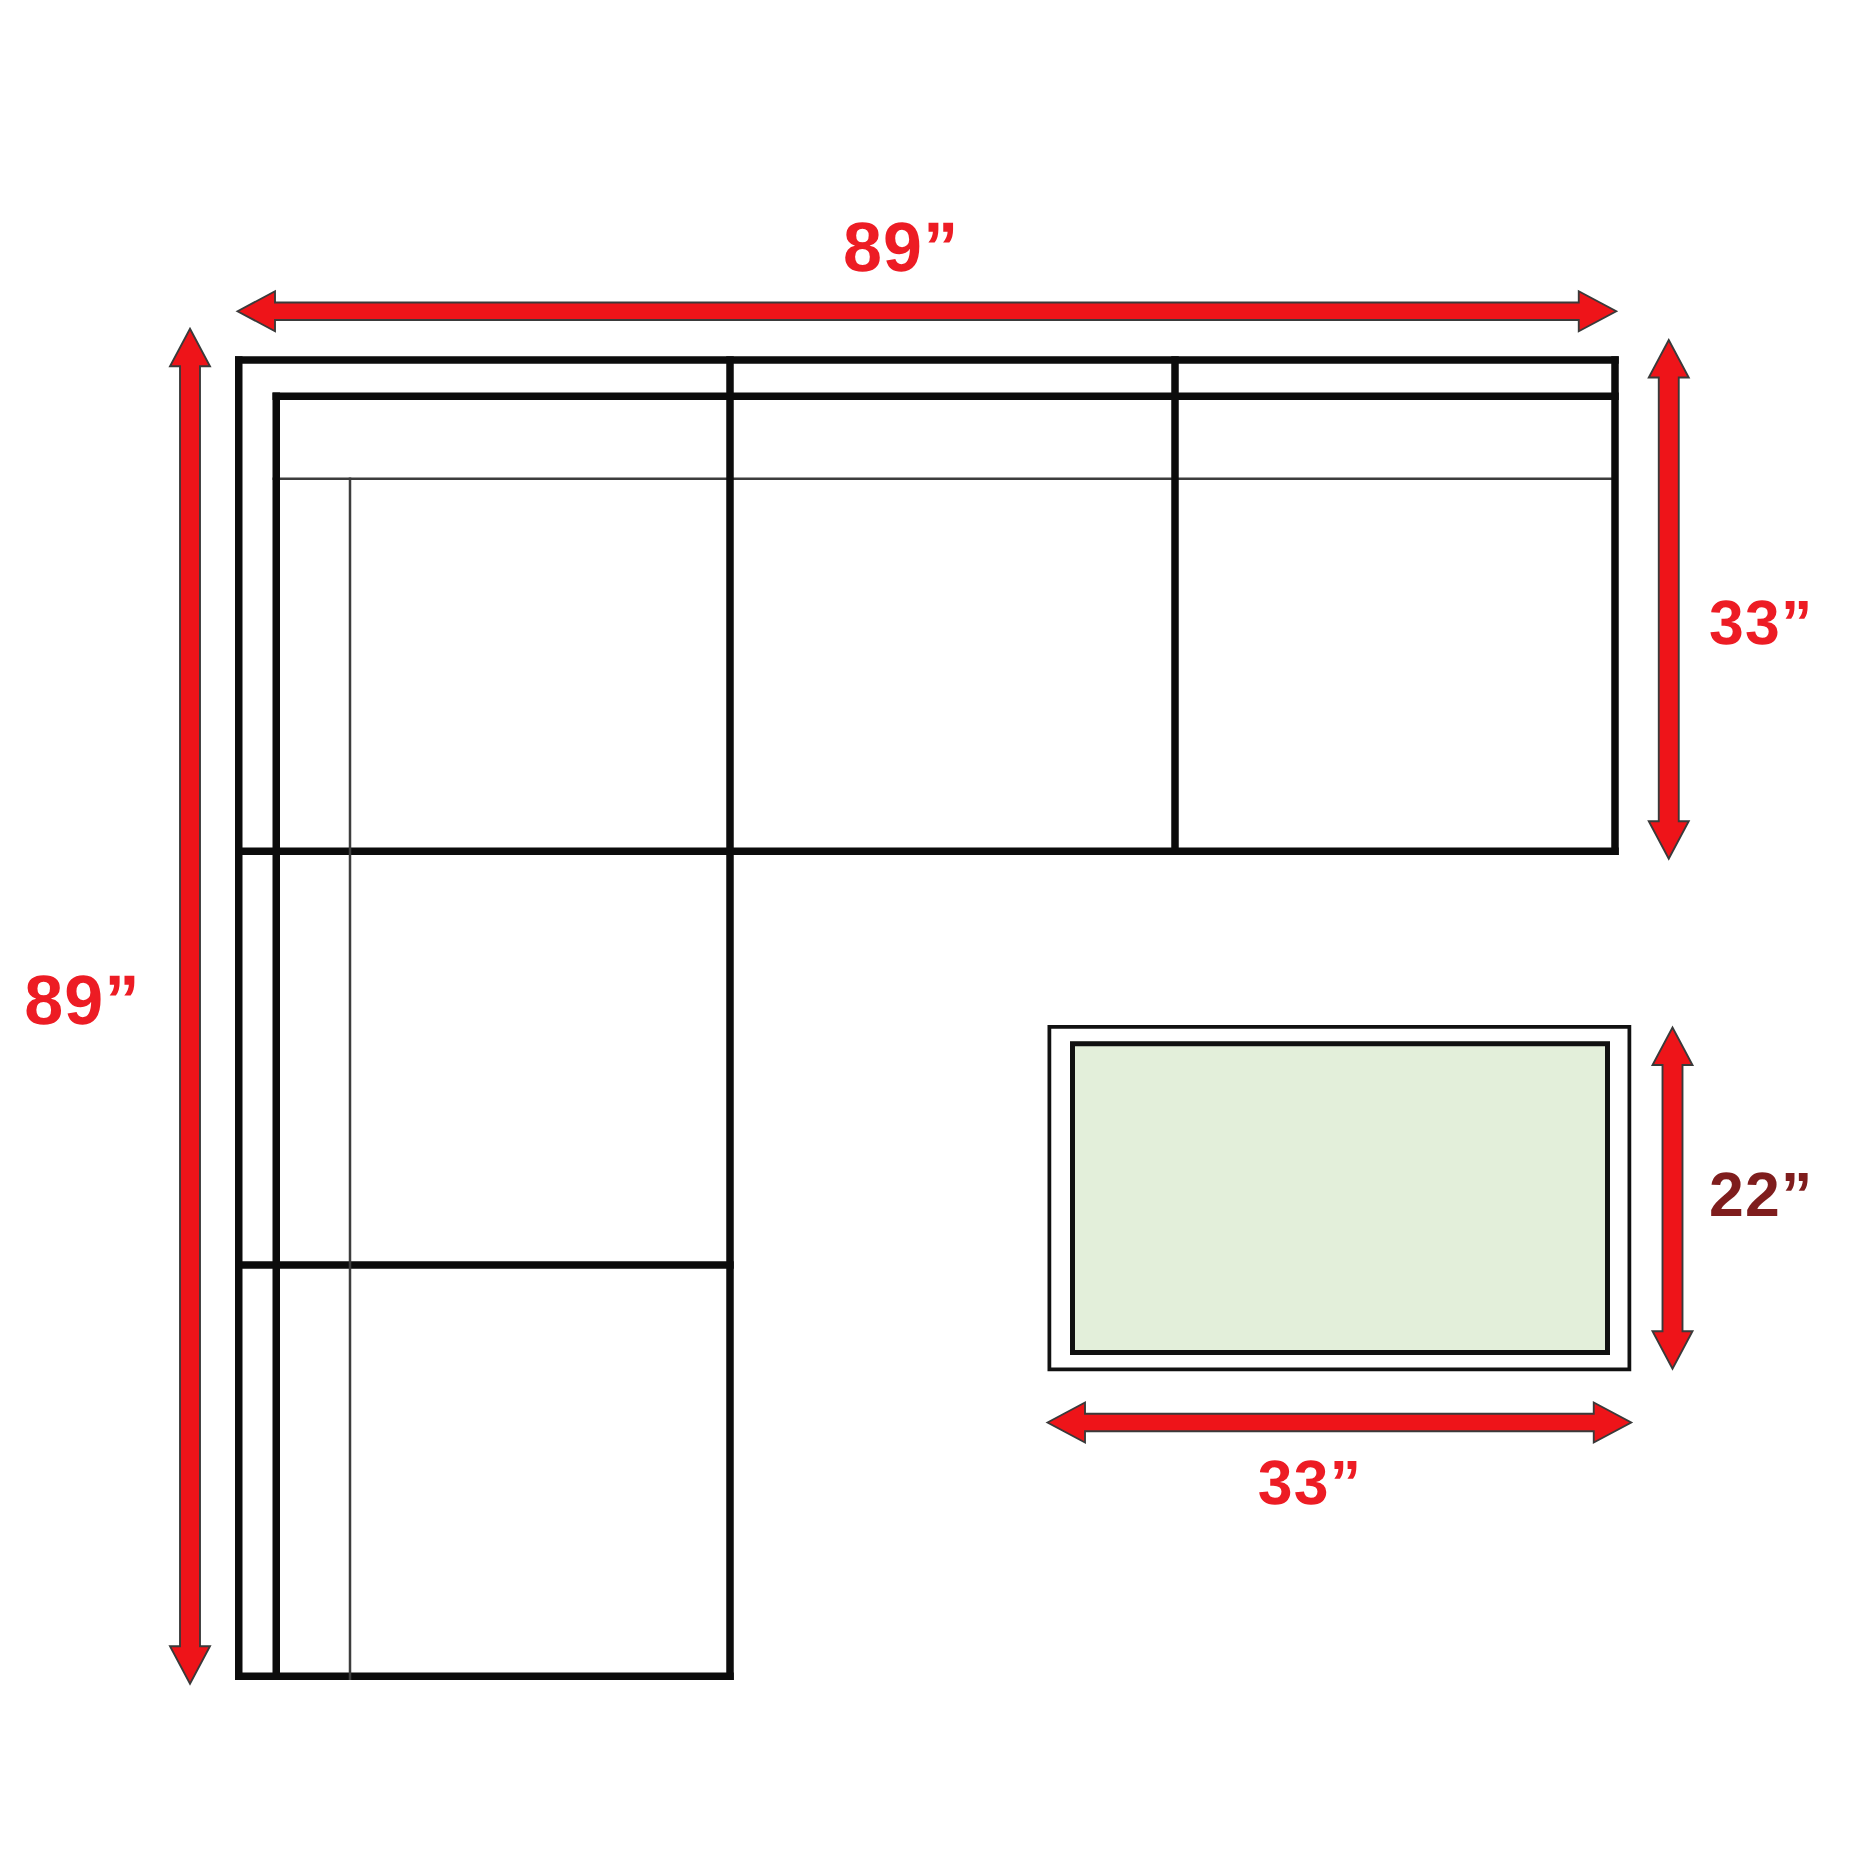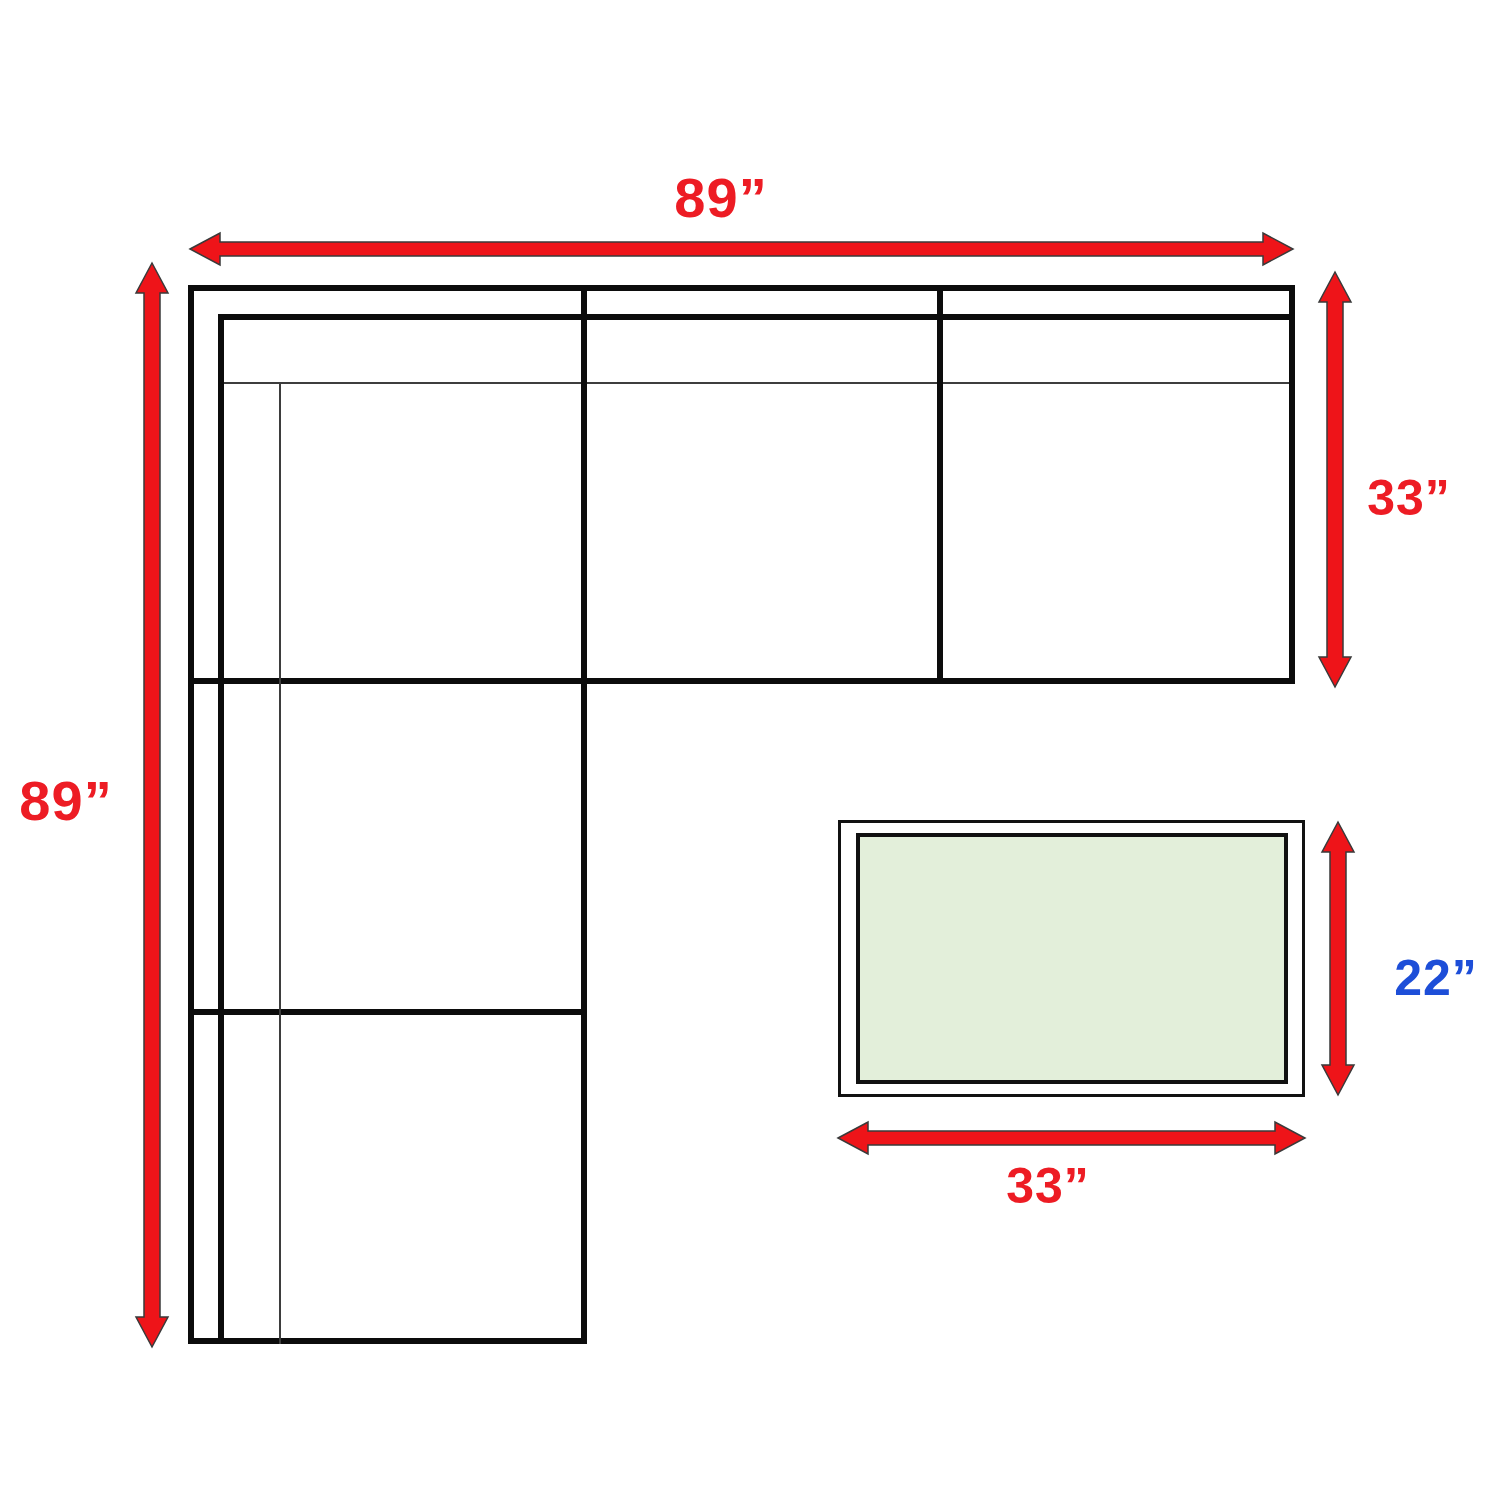--- a/index.html
+++ b/index.html
@@ -74,16 +74,16 @@
   </div>
 
   <div>
     <div class="table-outer"></div>
     <div class="table-inner" style="background: rgb(227, 239, 218);"></div>
   </div>
 
   <div class="dim-label big" style="left: 721px; top: 197px; color: rgb(237, 28, 36);">89”</div>
   <div class="dim-label big" style="left: 66px; top: 800px; color: rgb(237, 28, 36);">89”</div>
   <div class="dim-label" style="left: 1409px; top: 498px; color: rgb(237, 28, 36);">33”</div>
-  <div class="dim-label" style="left: 1409px; top: 978px; color: #1d4ed8; margin-left: 27px;">22”</div>
+  <div class="dim-label" style="left: 1409px; top: 956px; color: #7f1d1d;">22”</div>
   <div class="dim-label" style="left: 1048px; top: 1186px; color: rgb(237, 28, 36);">33”</div>
 
 </div>
 
 </body></html>

